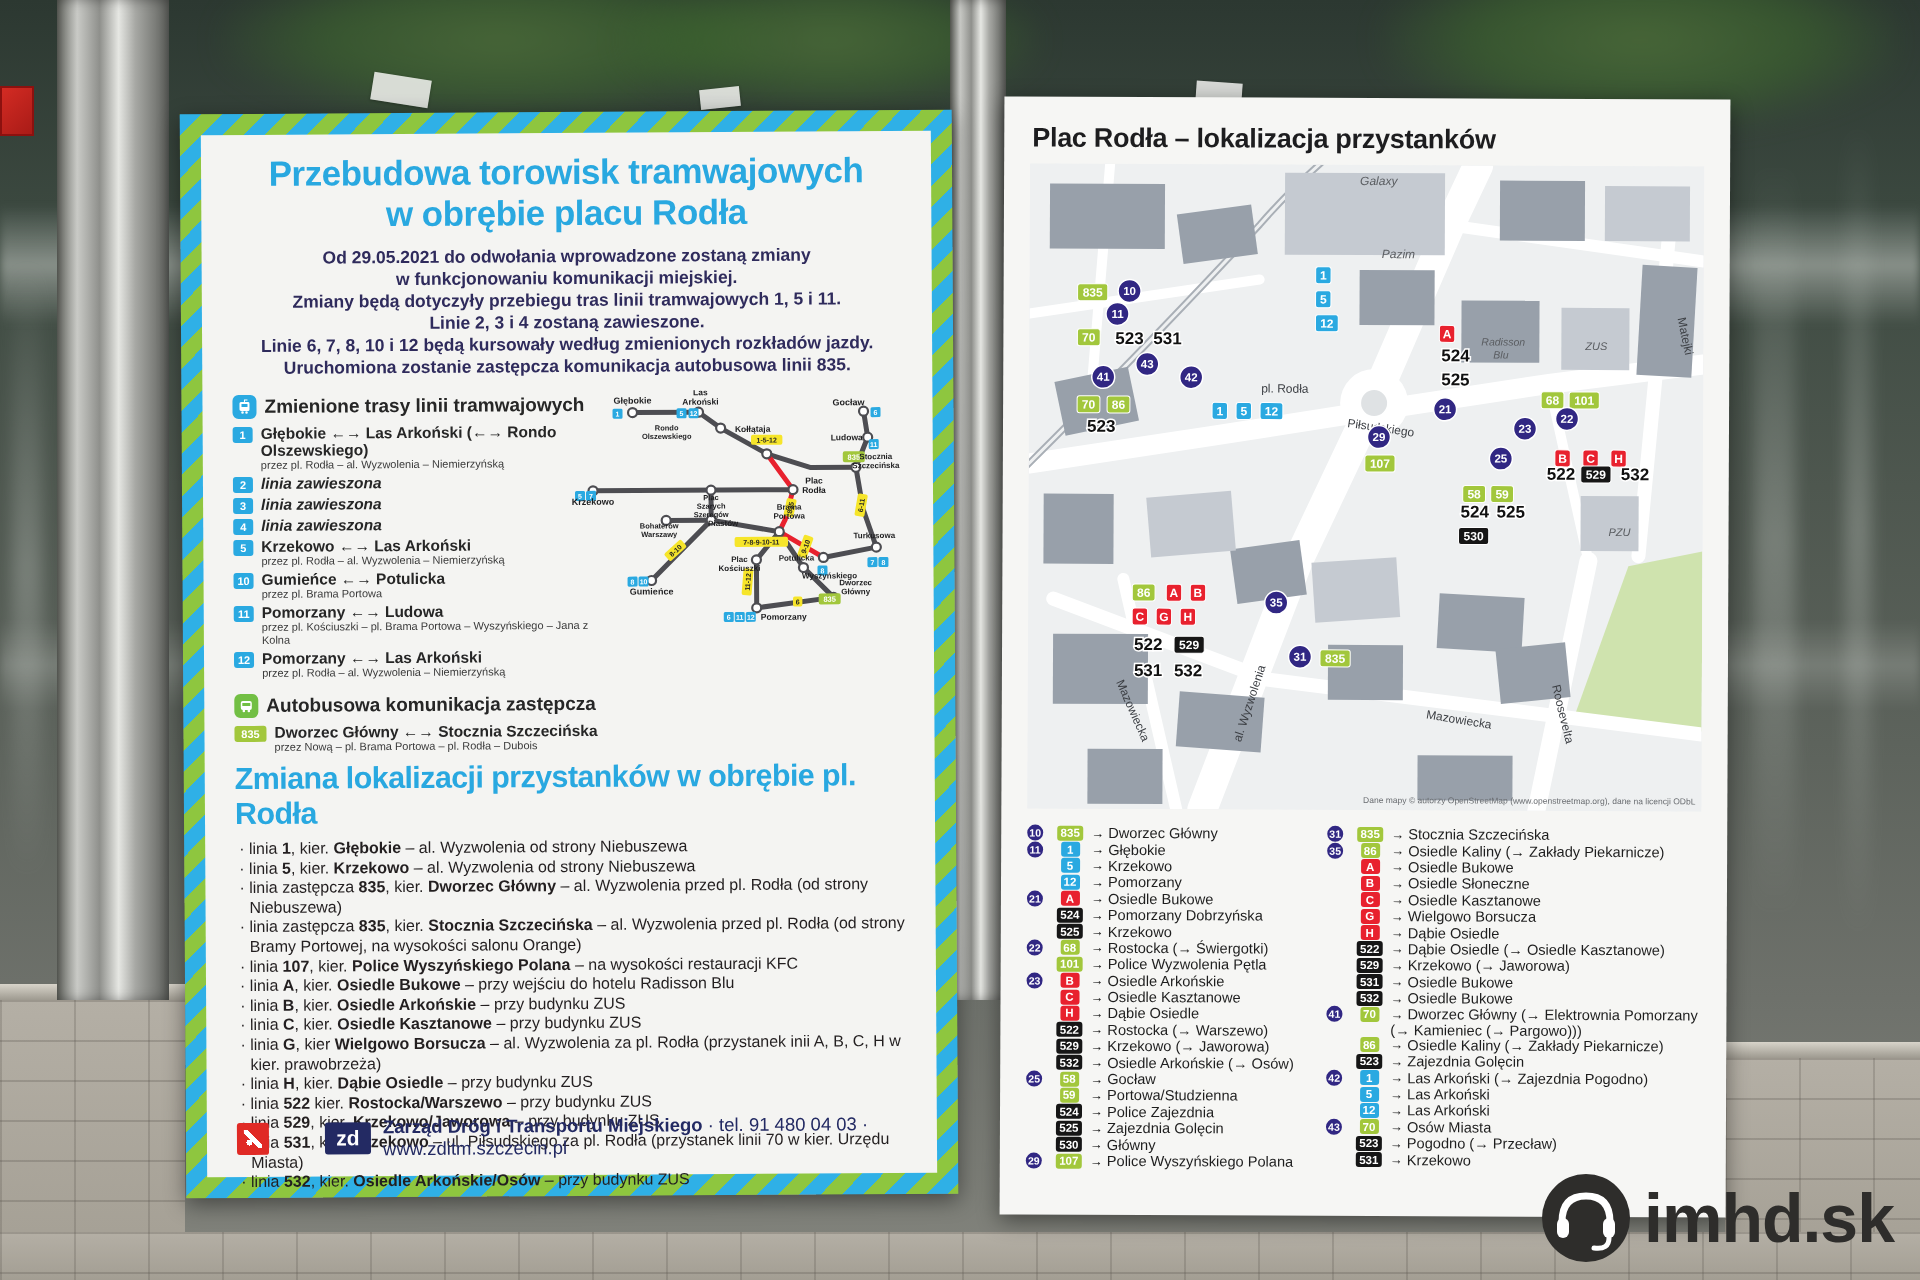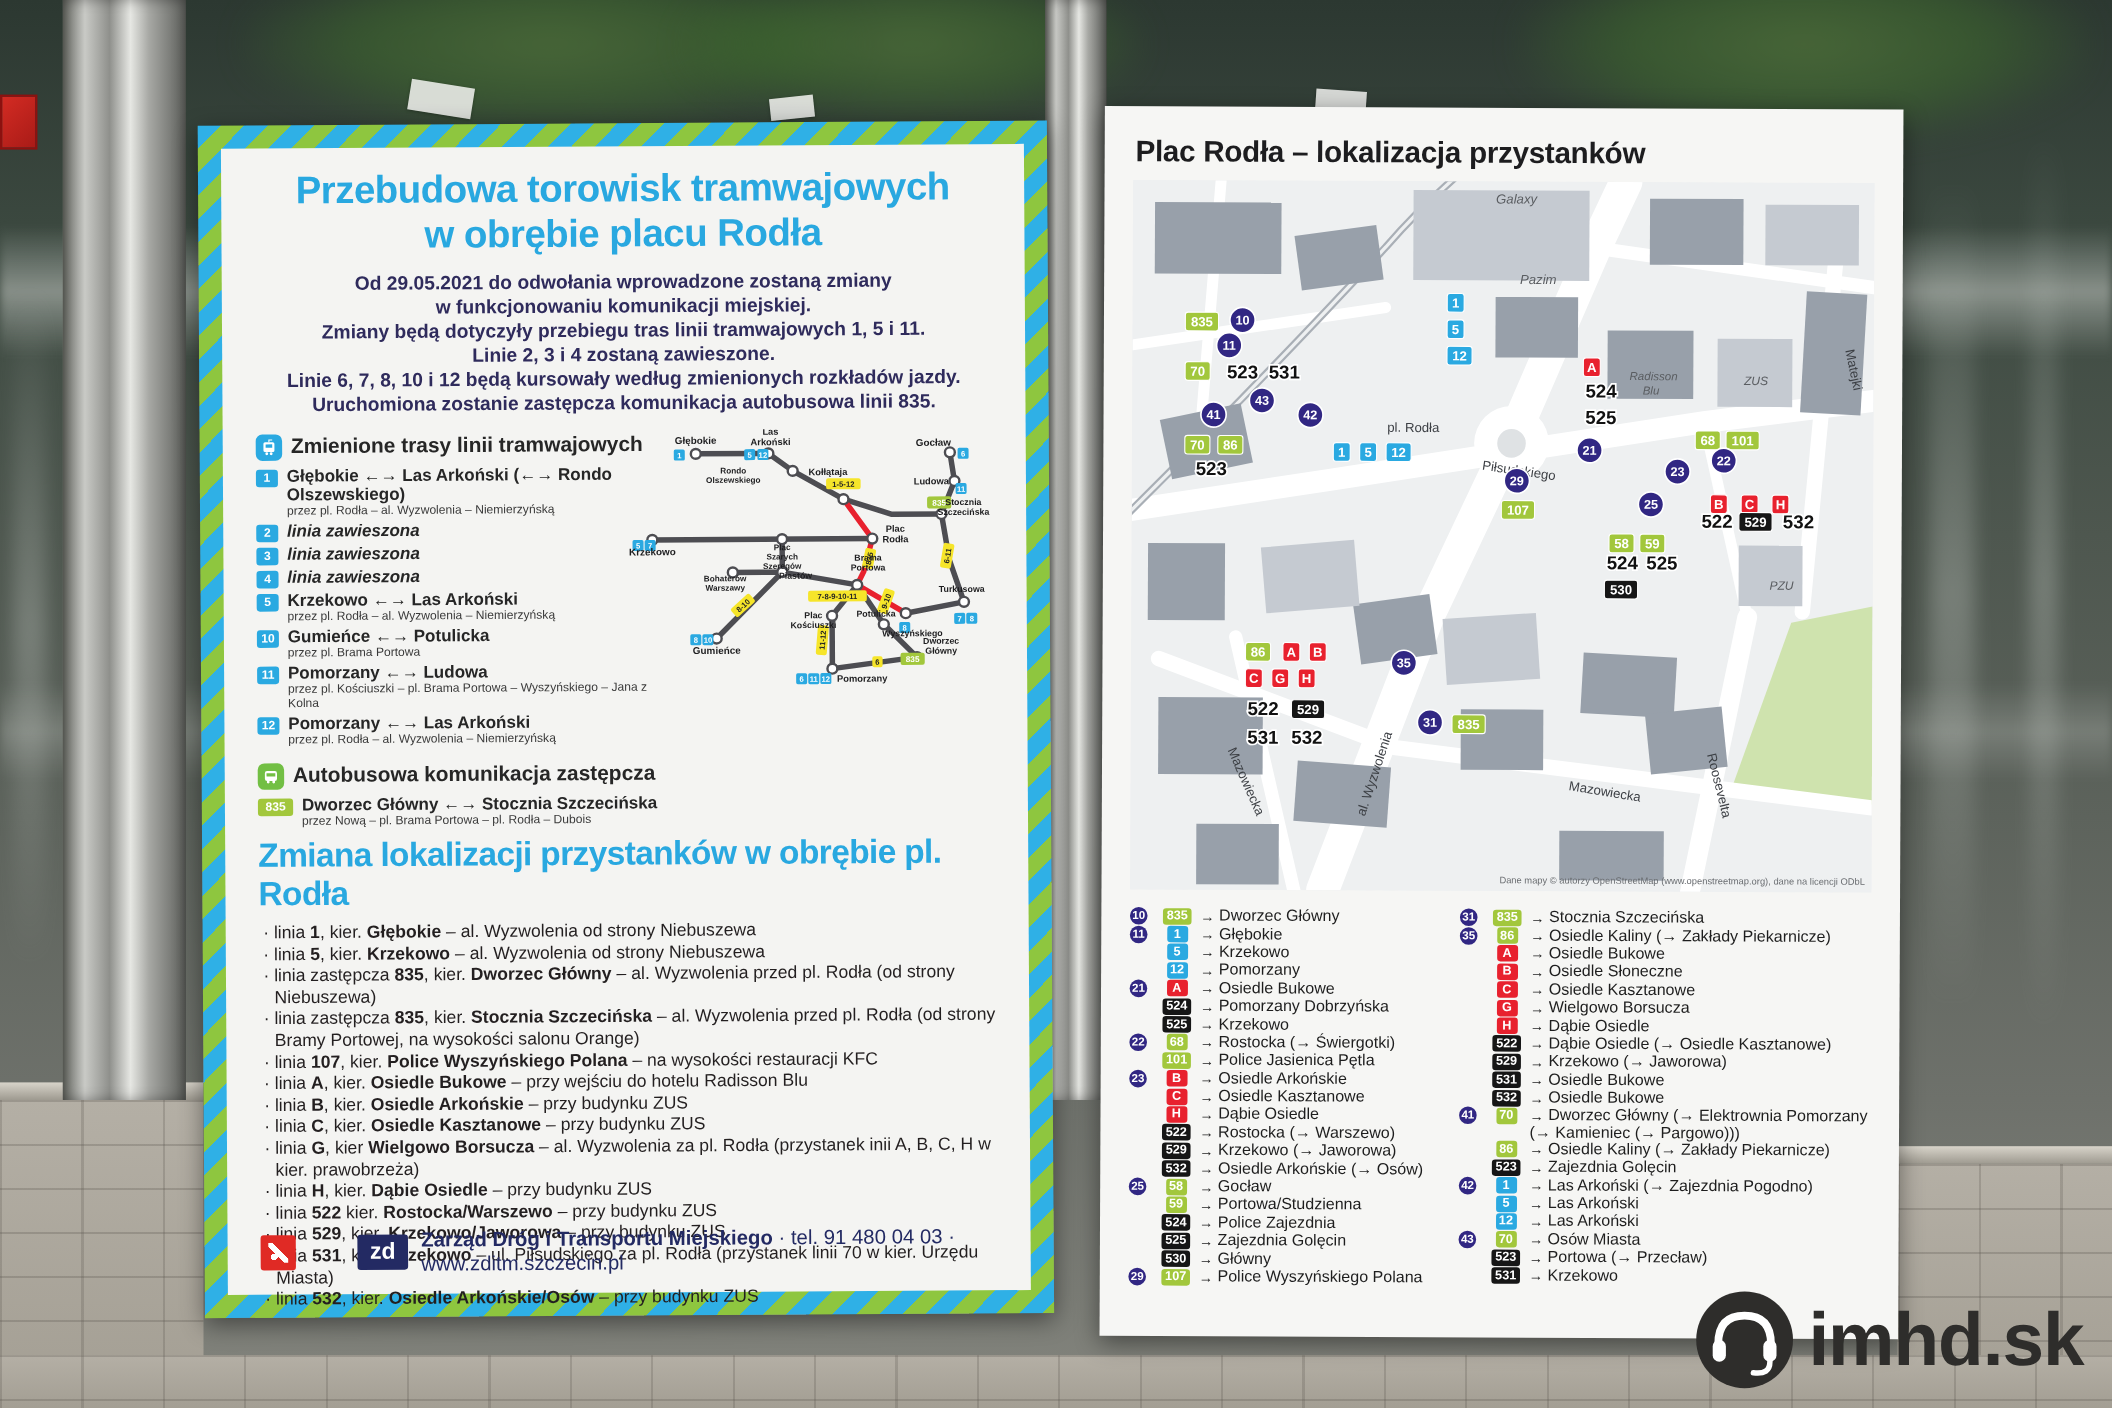--- a/index.html
+++ b/index.html
@@ -656,21 +656,21 @@
             </span>
             <span class="larrow">→</span>
             <span class="ldest">Rostocka (→ Świergotki)</span>
           </div>
           <div class="lrow">
             <span class="lcirc"></span>
             <span class="lbadge">
               <span class="lb-green">101</span>
             </span>
             <span class="larrow">→</span>
-            <span class="ldest">Police Jasienica Pętla</span>
+            <span class="ldest">Police Wyzwolenia Pętla</span>
           </div>
           <div class="lrow">
             <span class="lcirc">
               <span>23</span>
             </span>
             <span class="lbadge">
               <span class="lb-red">B</span>
             </span>
             <span class="larrow">→</span>
             <span class="ldest">Osiedle Arkońskie</span>
@@ -923,21 +923,21 @@
             </span>
             <span class="larrow">→</span>
             <span class="ldest">Osów Miasta</span>
           </div>
           <div class="lrow">
             <span class="lcirc"></span>
             <span class="lbadge">
               <span class="lb-black">523</span>
             </span>
             <span class="larrow">→</span>
-            <span class="ldest">Portowa (→ Przecław)</span>
+            <span class="ldest">Pogodno (→ Przecław)</span>
           </div>
           <div class="lrow">
             <span class="lcirc"></span>
             <span class="lbadge">
               <span class="lb-black">531</span>
             </span>
             <span class="larrow">→</span>
             <span class="ldest">Krzekowo</span>
           </div>
         </div>

